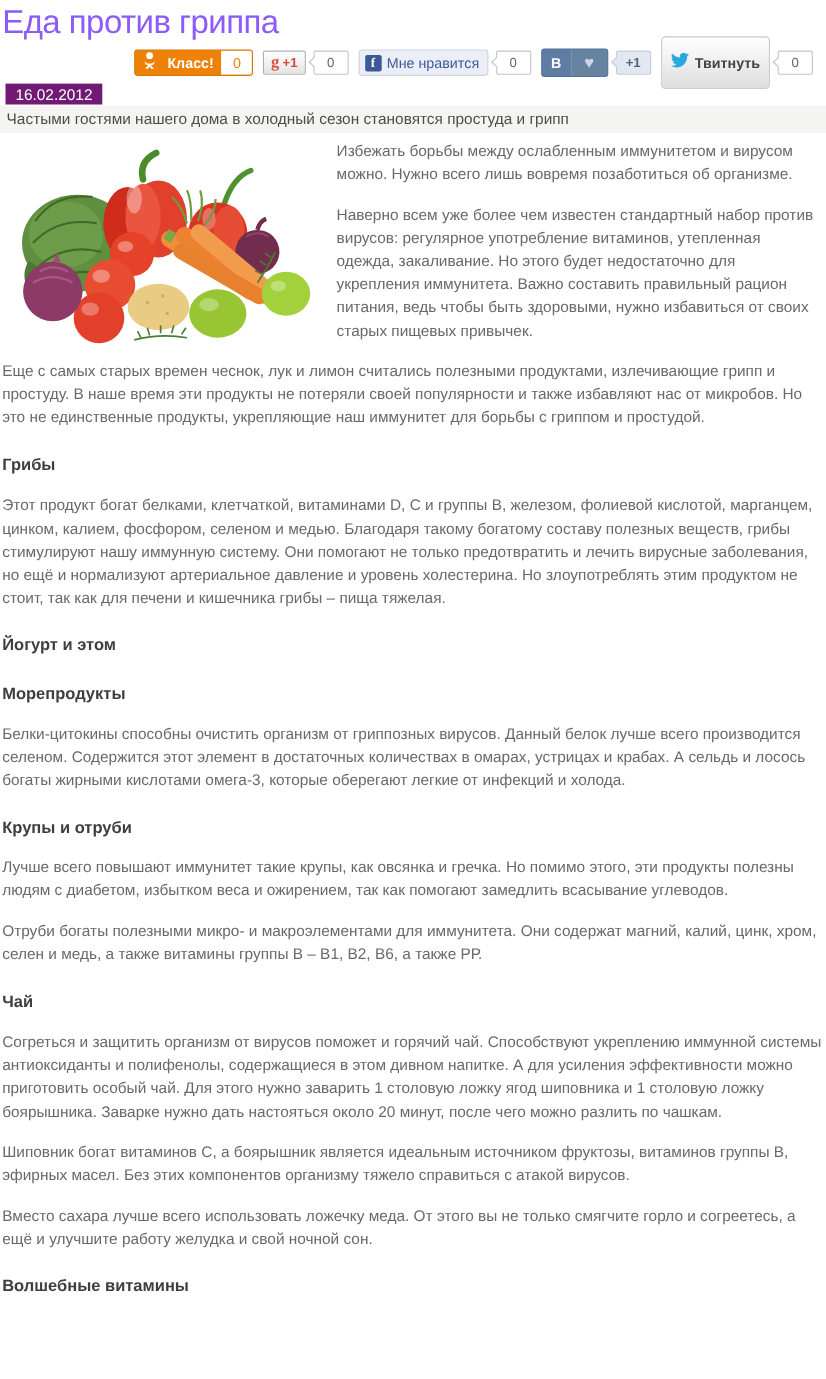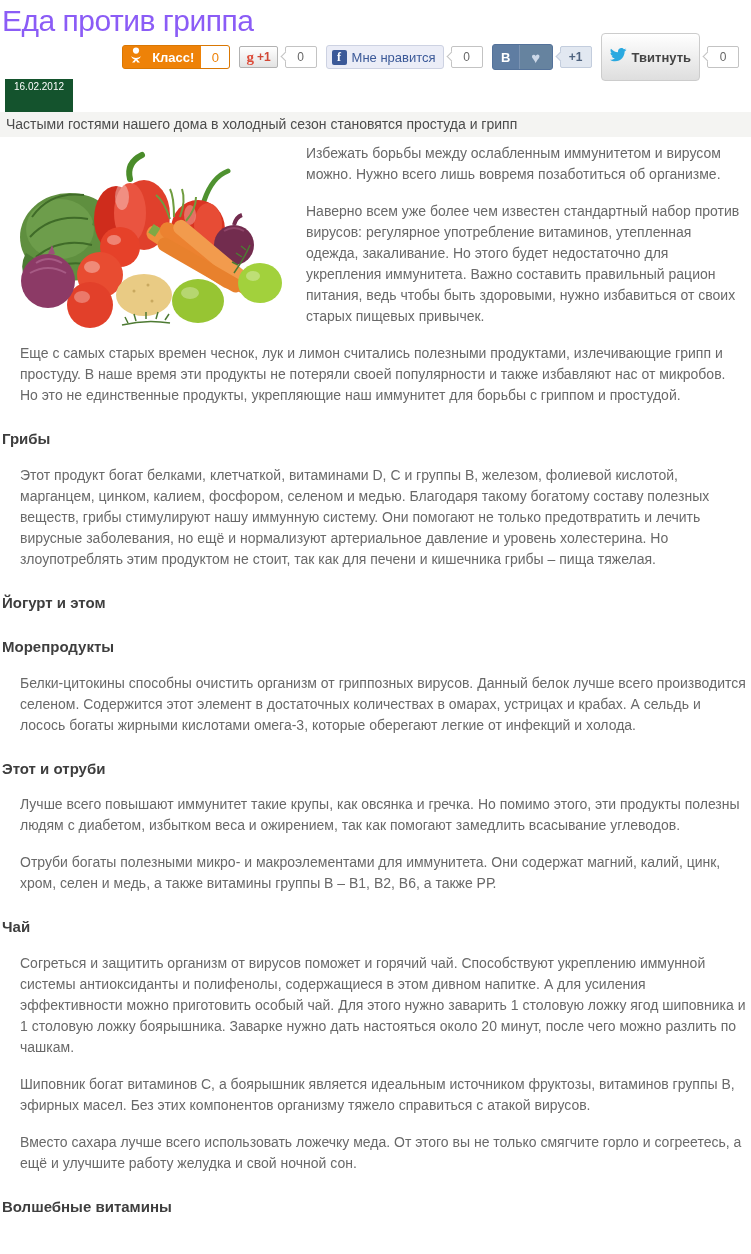--- a/index.html
+++ b/index.html
@@ -101,32 +101,32 @@
   .tw-btn{
     display:flex;align-items:center;gap:5px;height:22px;padding:12px 8px;
     background:linear-gradient(#ffffff,#dedede);
     border:1px solid #cccccc;border-radius:4px;cursor:pointer;
   }
   .tw-label{font-size:13px;font-weight:bold;color:#444;}
 
   
   .date-badge{
     display:inline-block;margin-left:5px;
-    background:#14532d;color:#fff;
-    font-size:10px;padding:2px 9px 20px;
+    background:#701a75;color:#fff;
+    font-size:14px;padding:2px 9px 1px;
   }
   .lead-bar{
     background:#f4f4f2;
     padding:4px 6px 5px;
     font-size:14px;color:#4c4c4c;
   }
 
   
   .article{padding:6px 4px 20px 2px;font-size:14px;line-height:1.5;color:#696969;}
-  .article p{margin:0 0 16px 18px;}
+  .article p{margin:0 0 16px 0;}
   .article h2{
     font-size:15px;color:#3e3e3e;margin:22px 0 14px 0;font-weight:bold;
   }
   .article-image{
     float:left;width:292px;height:188px;margin:2px 12px 6px 0;background:#fff;
   }
   .article-image svg{display:block;width:100%;height:100%;}
 </style>
 </head>
 <body>
@@ -296,21 +296,21 @@
     <section>
       <h2>Йогурт и этом</h2>
     </section>
 
     <section>
       <h2>Морепродукты</h2>
       <p>Белки-цитокины способны очистить организм от гриппозных вирусов. Данный белок лучше всего производится селеном. Содержится этот элемент в достаточных количествах в омарах, устрицах и крабах. А сельдь и лосось богаты жирными кислотами омега-3, которые оберегают легкие от инфекций и холода.</p>
     </section>
 
     <section>
-      <h2>Этот и отруби</h2>
+      <h2>Крупы и отруби</h2>
       <p>Лучше всего повышают иммунитет такие крупы, как овсянка и гречка. Но помимо этого, эти продукты полезны людям с диабетом, избытком веса и ожирением, так как помогают замедлить всасывание углеводов.</p>
       <p>Отруби богаты полезными микро- и макроэлементами для иммунитета. Они содержат магний, калий, цинк, хром, селен и медь, а также витамины группы В – В1, В2, В6, а также РР.</p>
     </section>
 
     <section>
       <h2>Чай</h2>
       <p>Согреться и защитить организм от вирусов поможет и горячий чай. Способствуют укреплению иммунной системы антиоксиданты и полифенолы, содержащиеся в этом дивном напитке. А для усиления эффективности можно приготовить особый чай. Для этого нужно заварить 1 столовую ложку ягод шиповника и 1 столовую ложку боярышника. Заварке нужно дать настояться около 20 минут, после чего можно разлить по чашкам.</p>
       <p>Шиповник богат витаминов С, а боярышник является идеальным источником фруктозы, витаминов группы В, эфирных масел. Без этих компонентов организму тяжело справиться с атакой вирусов.</p>
       <p>Вместо сахара лучше всего использовать ложечку меда. От этого вы не только смягчите горло и согреетесь, а ещё и улучшите работу желудка и свой ночной сон.</p>
     </section>

